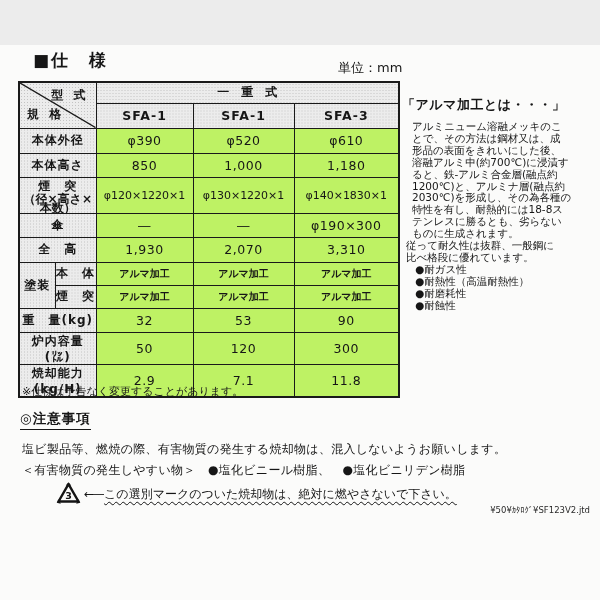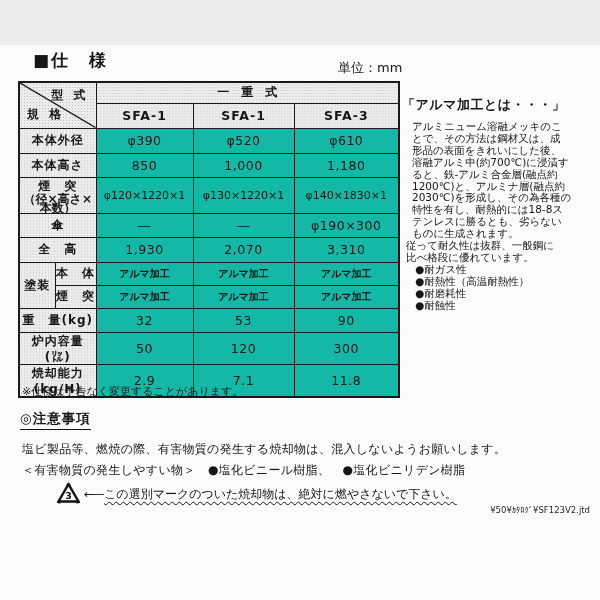--- a/index.html
+++ b/index.html
@@ -32,21 +32,21 @@
   }
   .shaded {
     background-color:#ececec;
     background-image:radial-gradient(circle,#c3c3c3 0.6px, rgba(0,0,0,0) 0.75px);
     background-size:3px 3px;
   }
   td.thickR { border-right-width:2px; }
   td.thickB { border-bottom-width:2px; }
   .lbl { font-size:12px; font-weight:600; letter-spacing:1px; }
   .sublbl { font-size:12px; font-weight:600; letter-spacing:0; line-height:9px; display:block; }
-  .val { font-size:12.5px; background:#14b8a6; letter-spacing:0.5px; }
+  .val { font-size:12.5px; background:#bef264; letter-spacing:0.5px; }
   .val-sm { font-size:11px; letter-spacing:0; }
   .val-alma { font-size:10px; font-weight:bold; letter-spacing:0; }
   .colhead { font-size:12.5px; font-weight:600; letter-spacing:1px; }
   .corner { position:relative; }
   .corner .diag { position:absolute; inset:0; width:100%; height:100%; }
   .corner-top { position:absolute; top:4px; right:7px; font-size:12px; font-weight:600; letter-spacing:3px; }
   .corner-bottom { position:absolute; bottom:5px; left:7px; font-size:12px; font-weight:600; letter-spacing:3px; }
   .grp { font-size:12px; font-weight:600; }
 
   

